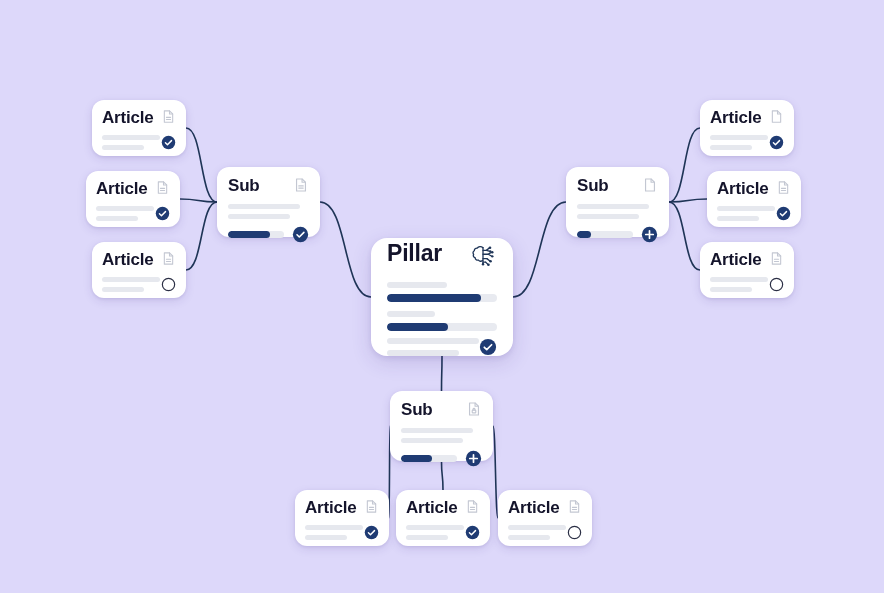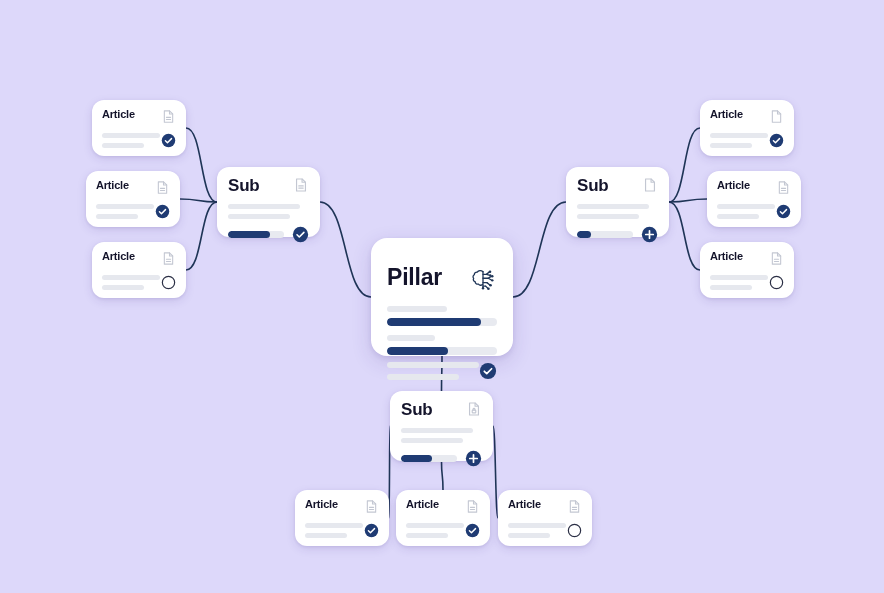--- a/index.html
+++ b/index.html
@@ -19,21 +19,21 @@
     box-shadow:0 3px 10px rgba(60,40,130,.13), 0 1px 3px rgba(60,40,130,.10);
     box-sizing:border-box;
   }
   .card.pillar{border-radius:16px;box-shadow:0 6px 20px rgba(60,40,130,.16), 0 2px 5px rgba(60,40,130,.10);}
 
   .card-head{display:flex;align-items:flex-start;justify-content:space-between;}
   .card-title{
     color:#14142b;font-weight:700;letter-spacing:-.2px;line-height:1;
     white-space:nowrap;
   }
-  .card.article .card-title{font-size:11px;}
+  .card.article .card-title{font-size:17px;}
   .card.sub .card-title{font-size:17px;}
   .card.pillar .card-title{font-size:23px;}
 
   .doc-icon{flex:0 0 auto;display:block;}
   .brain-icon{flex:0 0 auto;display:block;}
 
   .lines{display:flex;flex-direction:column;}
   .sk{background:#e6e8ee;border-radius:3px;height:5px;}
   .card.pillar .sk{height:6px;border-radius:3px;}
 
@@ -42,21 +42,21 @@
   .card.pillar .bar{height:8px;border-radius:4px;}
 
   .footrow{display:flex;align-items:center;justify-content:space-between;}
   .foot-lines{display:flex;flex-direction:column;flex:1 1 auto;}
 
   .badge{flex:0 0 auto;display:block;}
 
   
   .card.article{width:94px;height:56px;padding:9px 10px 8px 10px;}
   .card.sub{width:103px;height:70px;padding:10px 11px 9px 11px;}
-  .card.pillar{width:142px;height:118px;padding:28px 16px 13px 16px;}
+  .card.pillar{width:142px;height:118px;padding:4px 16px 13px 16px;}
 </style>
 </head>
 <body>
 
 <div id="canvas">
   <svg id="wires" viewBox="0 0 884 593">
       <path d="M 371 297 C 342.95 297, 348.05 202, 320 202" fill="none" stroke="#1f3557" stroke-width="1.6" stroke-linecap="round"></path>
       <path d="M 513 297 C 542.15 297, 536.85 202, 566 202" fill="none" stroke="#1f3557" stroke-width="1.6" stroke-linecap="round"></path>
       <path d="M 442 356 C 442 377, 441.5 370, 441.5 391" fill="none" stroke="#1f3557" stroke-width="1.6" stroke-linecap="round"></path>
       <path d="M 217 202 C 199.95 202, 203.05 128, 186 128" fill="none" stroke="#1f3557" stroke-width="1.6" stroke-linecap="round"></path>

